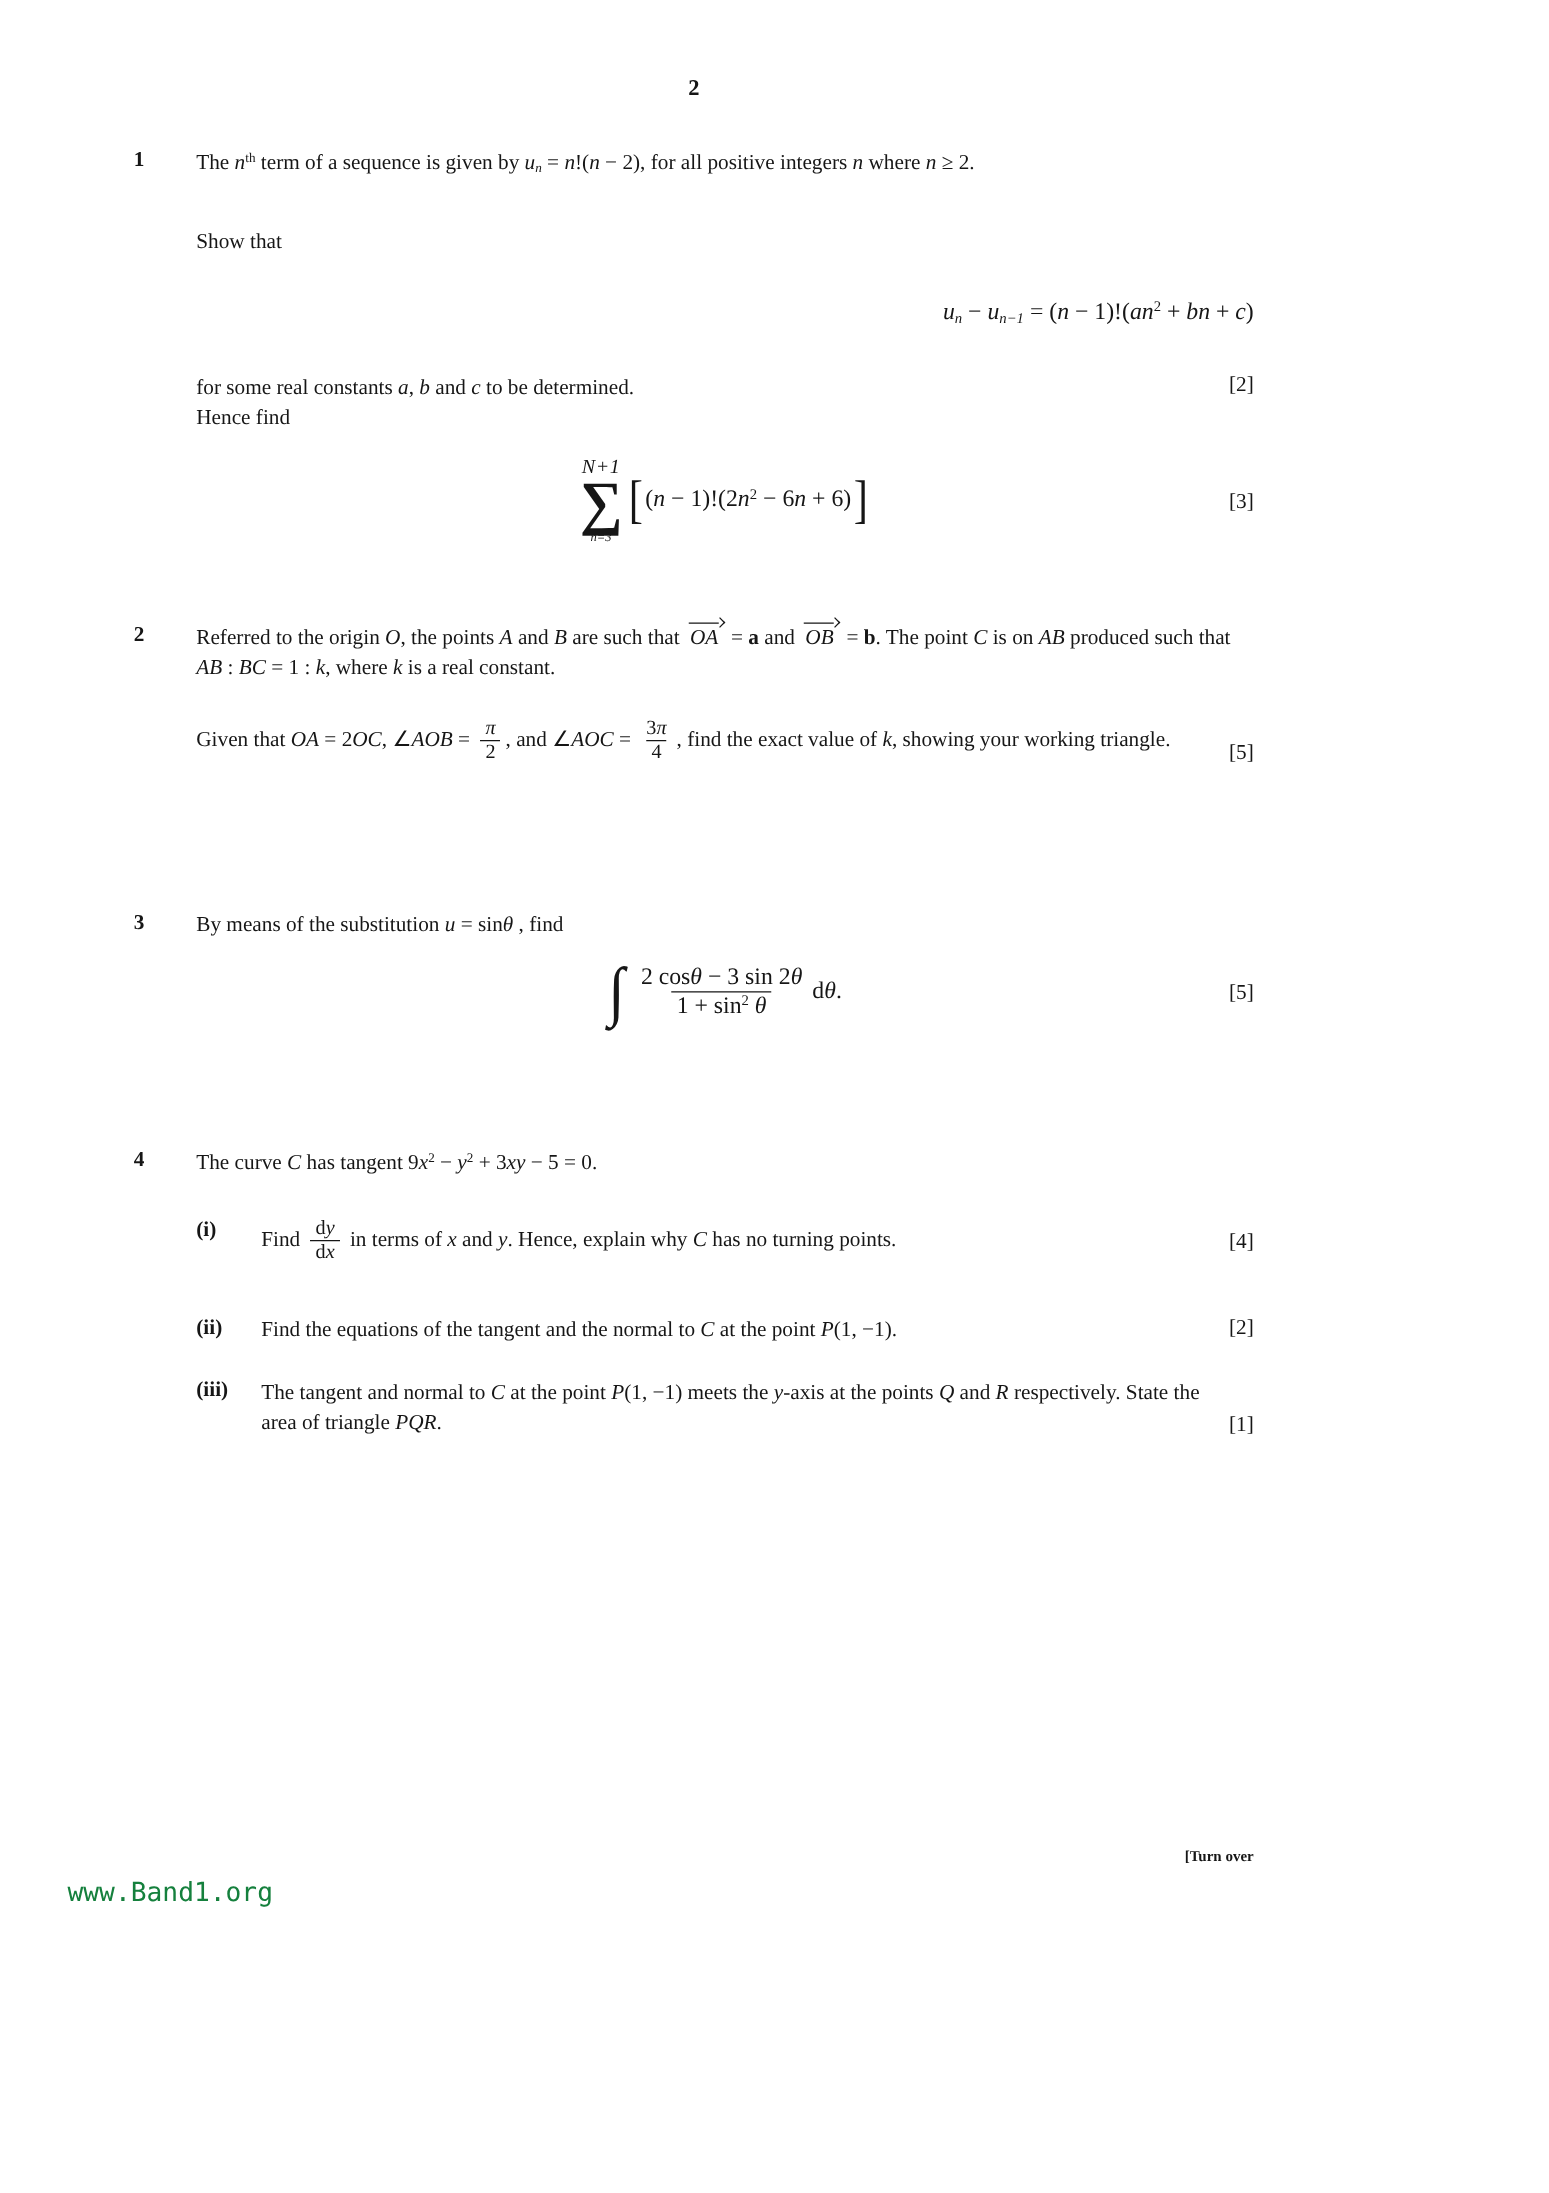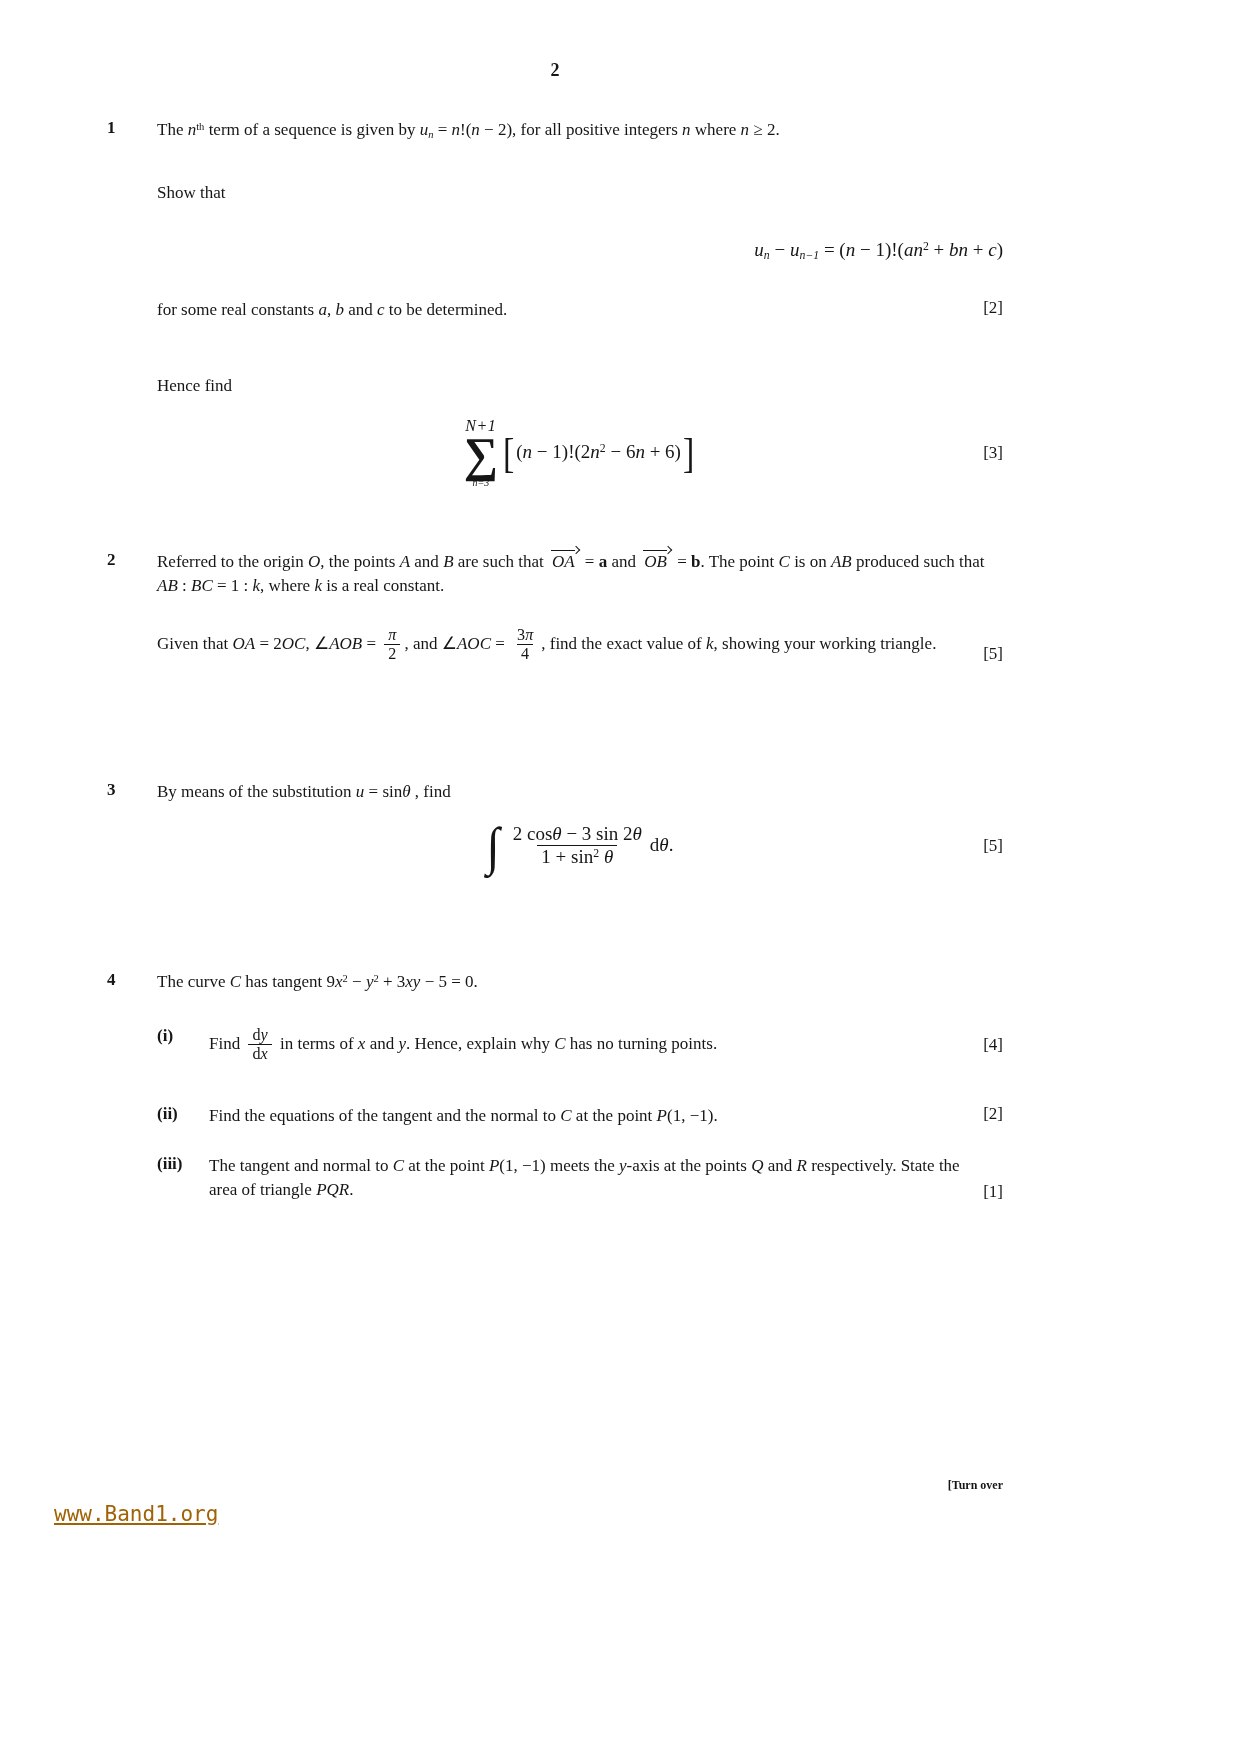--- a/index.html
+++ b/index.html
@@ -54,33 +54,33 @@
   
   .int-sign{font-size:48px;line-height:1;margin-right:5px;display:inline-block;transform:scaleY(1.1);}
   
   .part{display:grid;grid-template-columns:52px 1fr;align-items:start;}
   .plabel{font-weight:bold;}
   
   .mt-q1{margin-top:37px;}
   .mt-show{margin-top:39px;}
   .mt-eq1{margin-top:34px;}
   .mt-const{margin-top:36px;}
-  .mt-hence{margin-top:52px;}
+  .mt-hence{}
   .mt-sum{margin-top:20px;}
   .mt-q2{margin-top:62px;}
   .mt-given{margin-top:28px;}
   .mt-q3{margin-top:116px;}
   .mt-int{margin-top:18px;}
   .mt-q4{margin-top:100px;}
   .mt-p1{margin-top:32px;}
   .mt-p2{margin-top:40px;}
   .mt-p3{margin-top:26px;}
   .turnover{position:absolute;right:236px;top:1478px;font-weight:bold;font-size:12px;}
   .watermark{position:absolute;left:54px;top:1502px;font-family:"DejaVu Sans Mono",monospace;
-    font-size:21px;color:#a16207;text-decoration:underline;}
+    font-size:21px;color:#15803d;}
 </style>
 </head>
 <body>
 
 <div class="page">
   <div class="content">
 
     <div class="page-number">2</div>
 
     <div class="q mt-q1">

